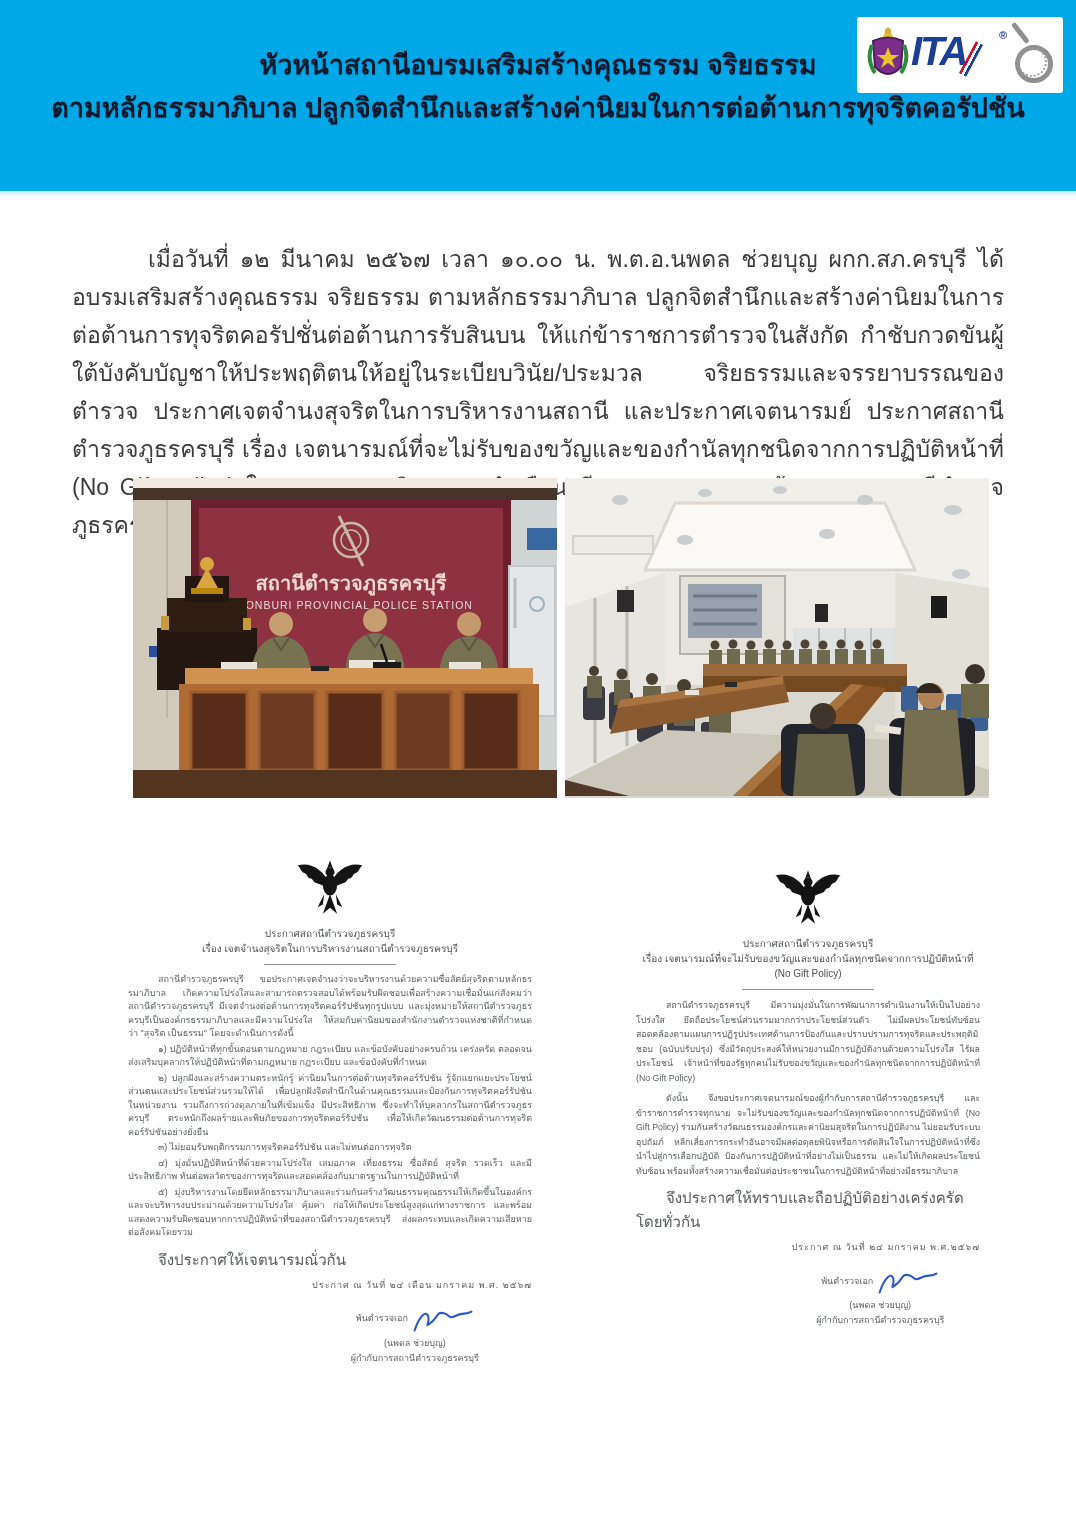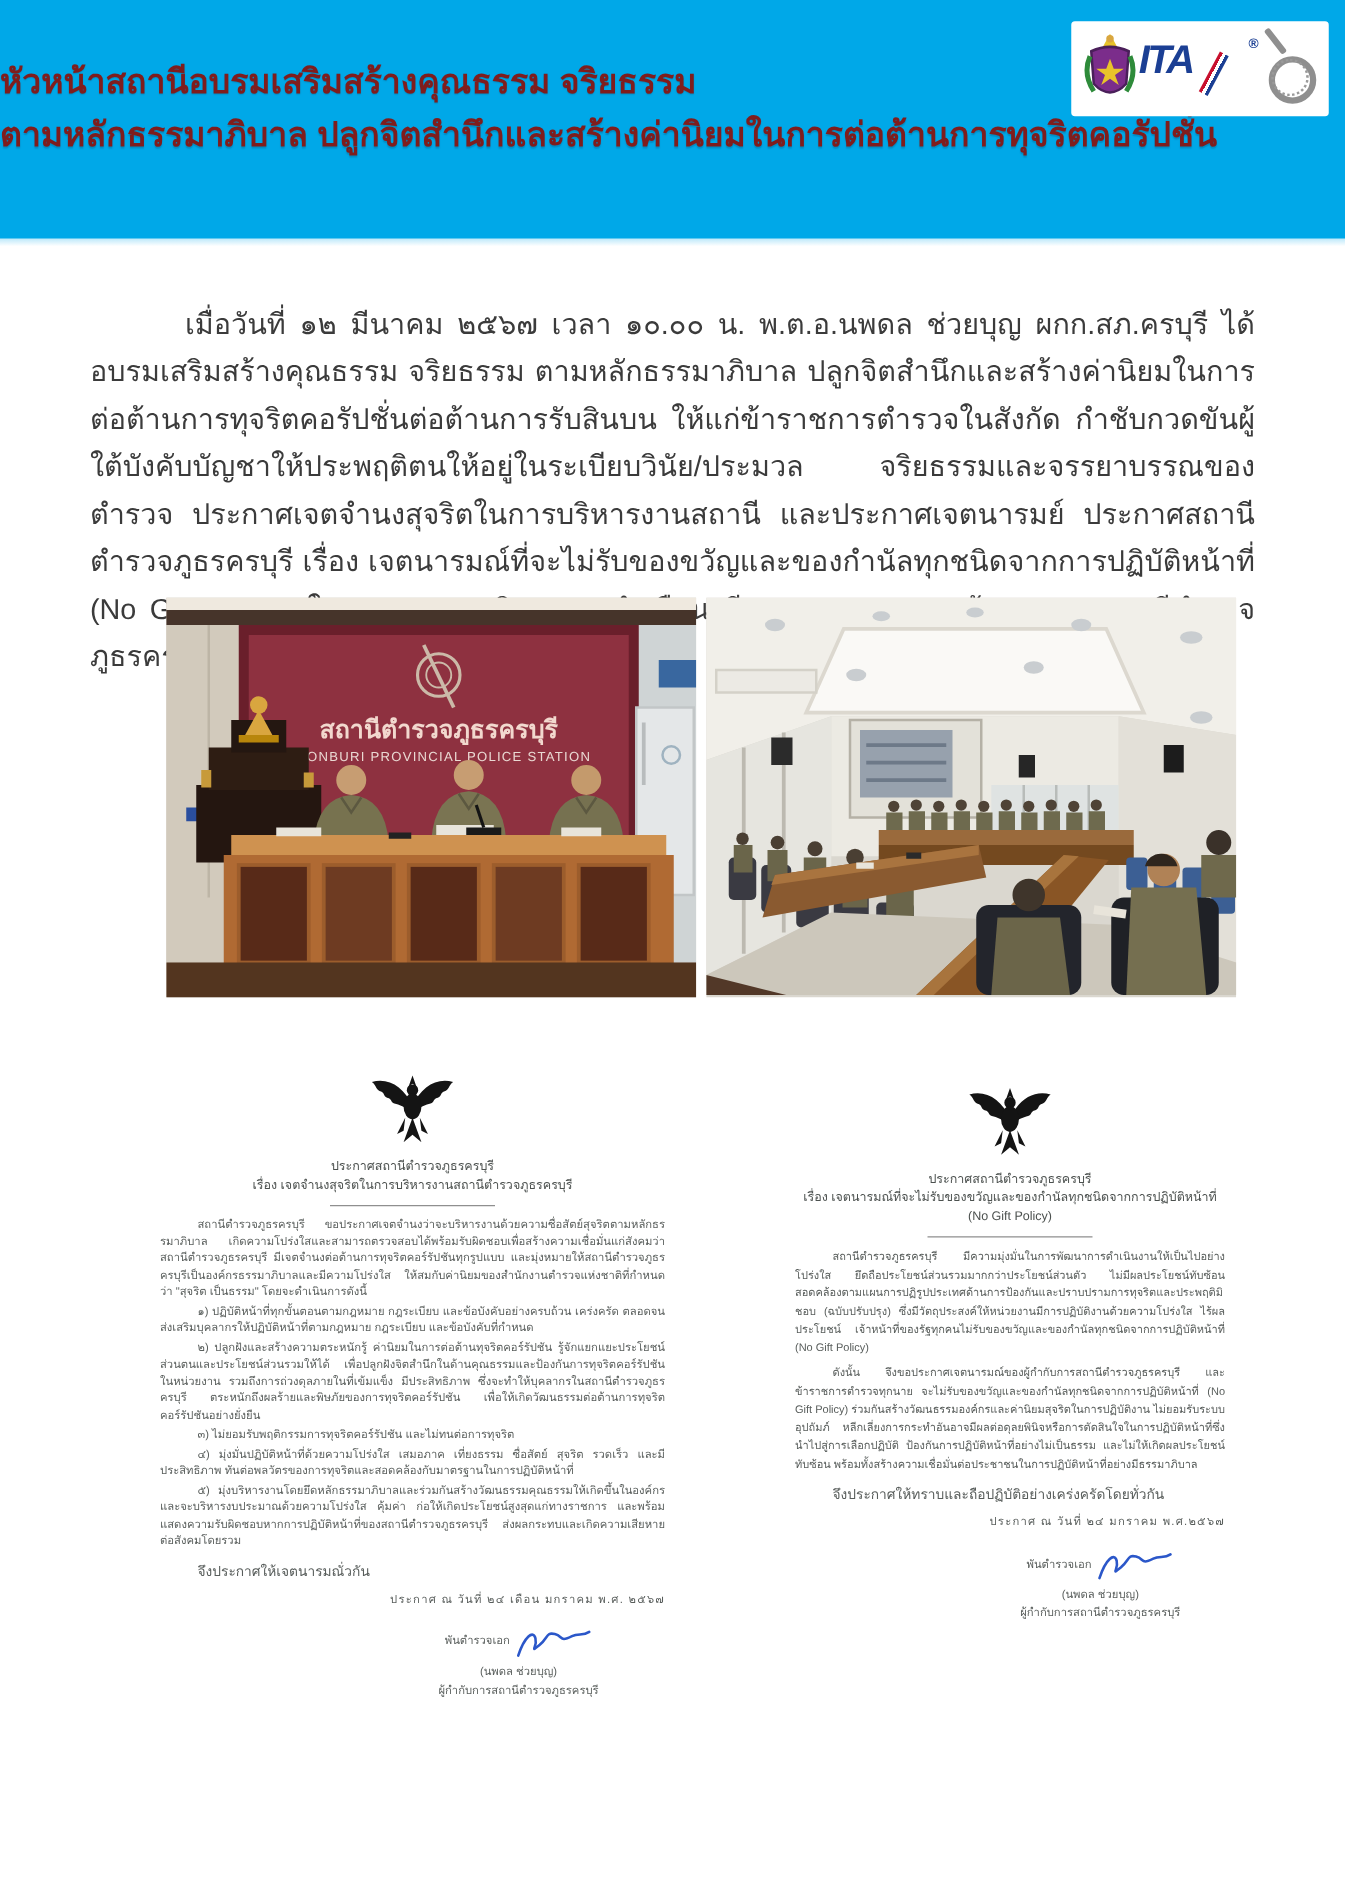--- a/index.html
+++ b/index.html
@@ -3,27 +3,27 @@
 <meta charset="utf-8">
 <style>
   html,body{margin:0;padding:0;background:#ffffff;}
   .page{position:relative;width:1076px;height:1522px;background:#ffffff;overflow:hidden;
         font-family:"Liberation Sans", sans-serif;}
 
   
   .banner{position:absolute;left:0;top:0;width:1076px;height:191px;background:#00a8e8;}
   .banner:after{content:"";position:absolute;left:0;bottom:-6px;width:100%;height:6px;
                 background:linear-gradient(#bfe9fa,#ffffff);}
-  .banner-text{position:absolute;left:0;top:44px;width:1076px;text-align:left;color:#7f1d1d;}
+  .banner-text{position:absolute;left:0;top:44px;width:1076px;text-align:center;color:#0f172a;}
   .banner-line{font-size:27px;font-weight:bold;line-height:43px;text-shadow:0 1px 1px rgba(0,60,90,.25);}
   .logo-box{position:absolute;right:13px;top:17px;width:206px;height:76px;background:#ffffff;
             border-radius:3px;display:flex;align-items:center;justify-content:space-between;
             padding:0 8px;box-sizing:border-box;}
   .ita-wrap{position:relative;width:92px;height:56px;}
-  .ita-text{position:absolute;left:0;top:2px;font-size:32px;font-weight:900;font-style:italic;
+  .ita-text{position:absolute;left:0;top:2px;font-size:40px;font-weight:900;font-style:italic;
             color:#1b3f94;letter-spacing:-2px;}
   .ita-stripe{position:absolute;left:56px;top:14px;width:8px;height:36px;transform:rotate(28deg);
               background:linear-gradient(90deg,#c8102e 0 33%,#ffffff 33% 66%,#1b3f94 66% 100%);}
   .ita-reg{position:absolute;right:-4px;top:2px;font-size:11px;color:#1b3f94;font-weight:bold;}
   .magnifier{position:relative;width:52px;height:60px;}
   .mag-handle{position:absolute;left:8px;top:0;width:5px;height:24px;background:#8f8f8f;
               transform:rotate(-38deg);transform-origin:top left;border-radius:2px;}
   .mag-glass{position:absolute;right:2px;bottom:2px;width:38px;height:38px;border:5px solid #8f8f8f;
              border-radius:50%;box-sizing:border-box;}
   .mag-seal{position:absolute;right:8px;bottom:8px;width:26px;height:26px;border:2px dotted #9a9a9a;
@@ -40,21 +40,21 @@
   
   .docs{position:absolute;left:0;top:848px;width:1076px;height:560px;}
   .doc{position:absolute;color:#585d5b;}
   .doc-left{left:128px;top:8px;width:404px;height:502px;}
   .doc-right{left:636px;top:18px;width:344px;height:450px;}
   .garuda{display:block;margin:0 auto 4px auto;}
   .doc-title{text-align:center;font-size:10px;line-height:15px;color:#4c514f;}
   .doc-hr{width:132px;border-top:1px solid #8f8f8f;margin:8px auto 8px auto;}
   .doc-p{margin:0 0 2px 0;font-size:9px;line-height:13.5px;text-indent:30px;text-align:justify;}
   .doc-right .doc-p{font-size:8.8px;line-height:14.5px;margin-bottom:6px;}
-  .doc-proclaim{margin:8px 0 6px 0;font-size:11px;text-indent:30px;}
+  .doc-proclaim{margin:8px 0 6px 0;font-size:15px;text-indent:30px;}
   .doc-date{margin:4px 0 0 0;font-size:9px;text-align:right;letter-spacing:1px;}
   .sig{margin-top:14px;margin-left:42%;width:58%;text-align:center;font-size:9px;line-height:15px;}
   .sig-row{display:flex;align-items:center;justify-content:center;gap:4px;}
   .sig-row span{padding-bottom:4px;}
   .sig-svg{display:block;}
 </style>
 </head>
 <body>
 
 <div class="page">

